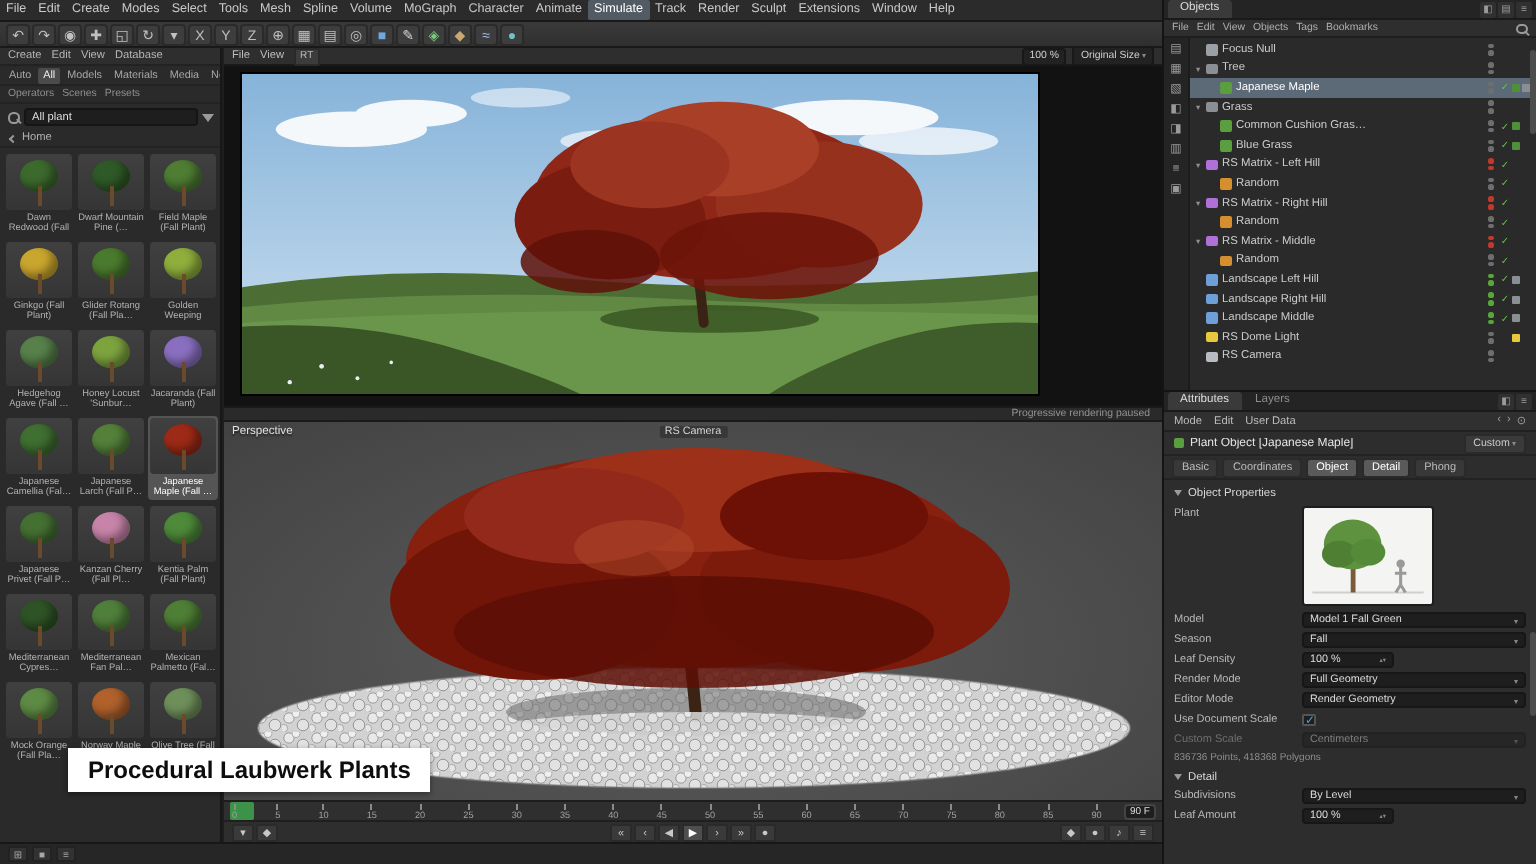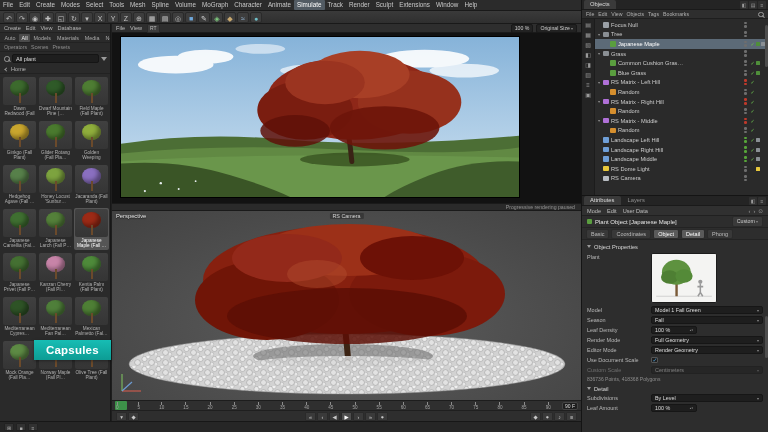--- a/index.html
+++ b/index.html
@@ -1174,15 +1174,15 @@
             <span class="f-value">
               <span class="f-text">100 %</span>
             </span>
           </div>
 
       </div>
       <div class="v-scroll" style="top:120px;"></div>
     </div>
   </div>
 
-  <div class="badge">Capsules</div>
+  <div class="title-card">Procedural Laubwerk Plants</div>
 
 </div>
 
 </body></html>

